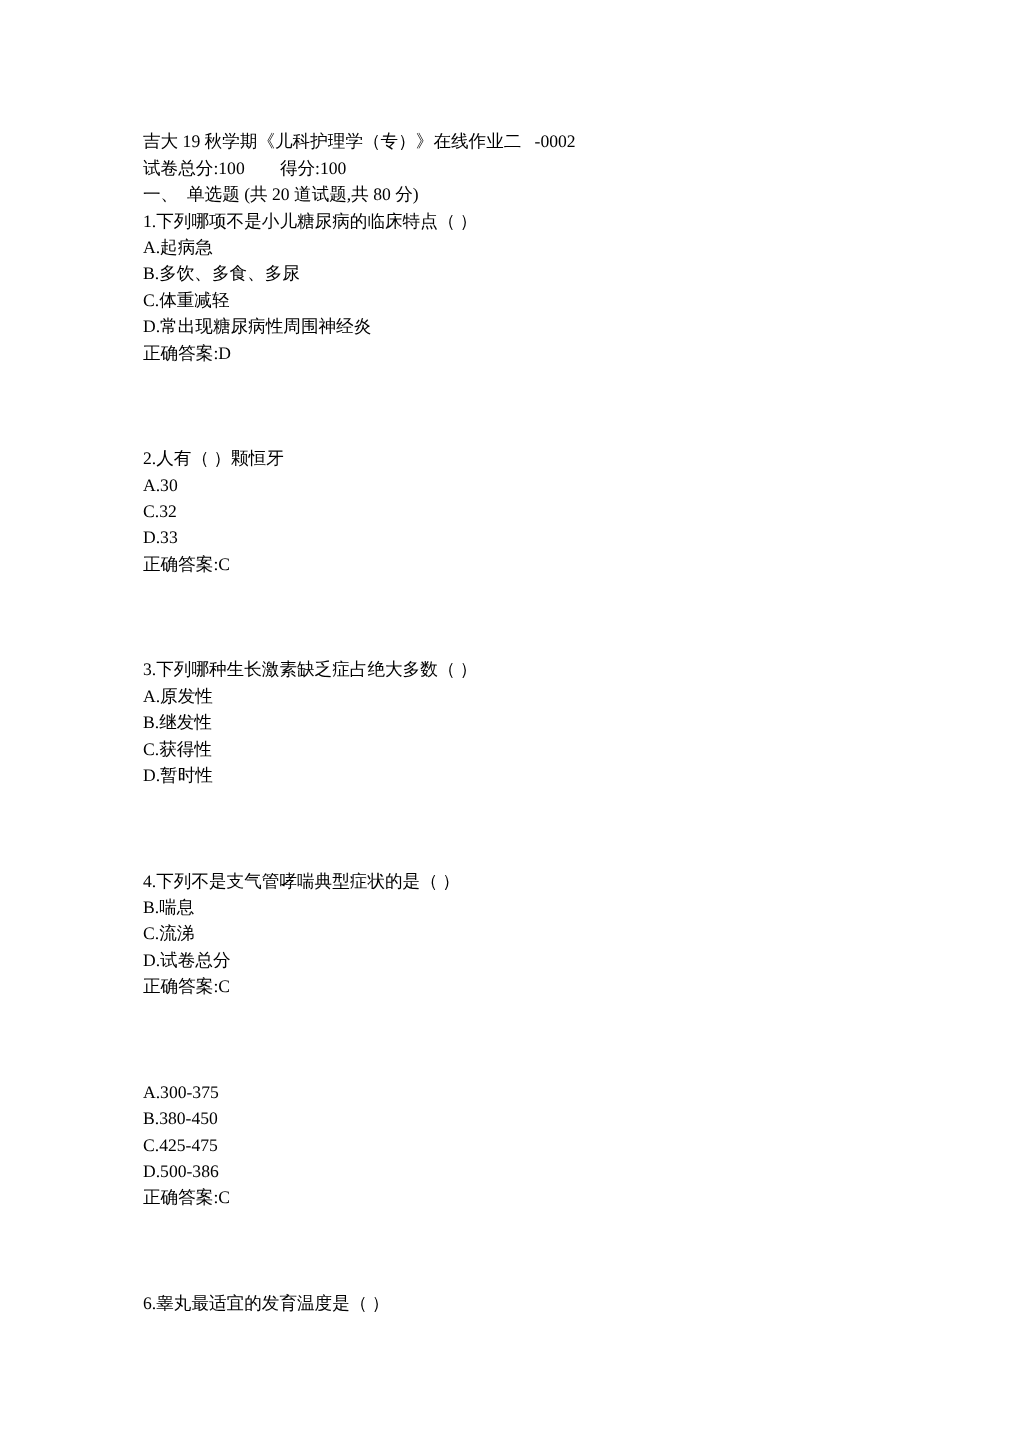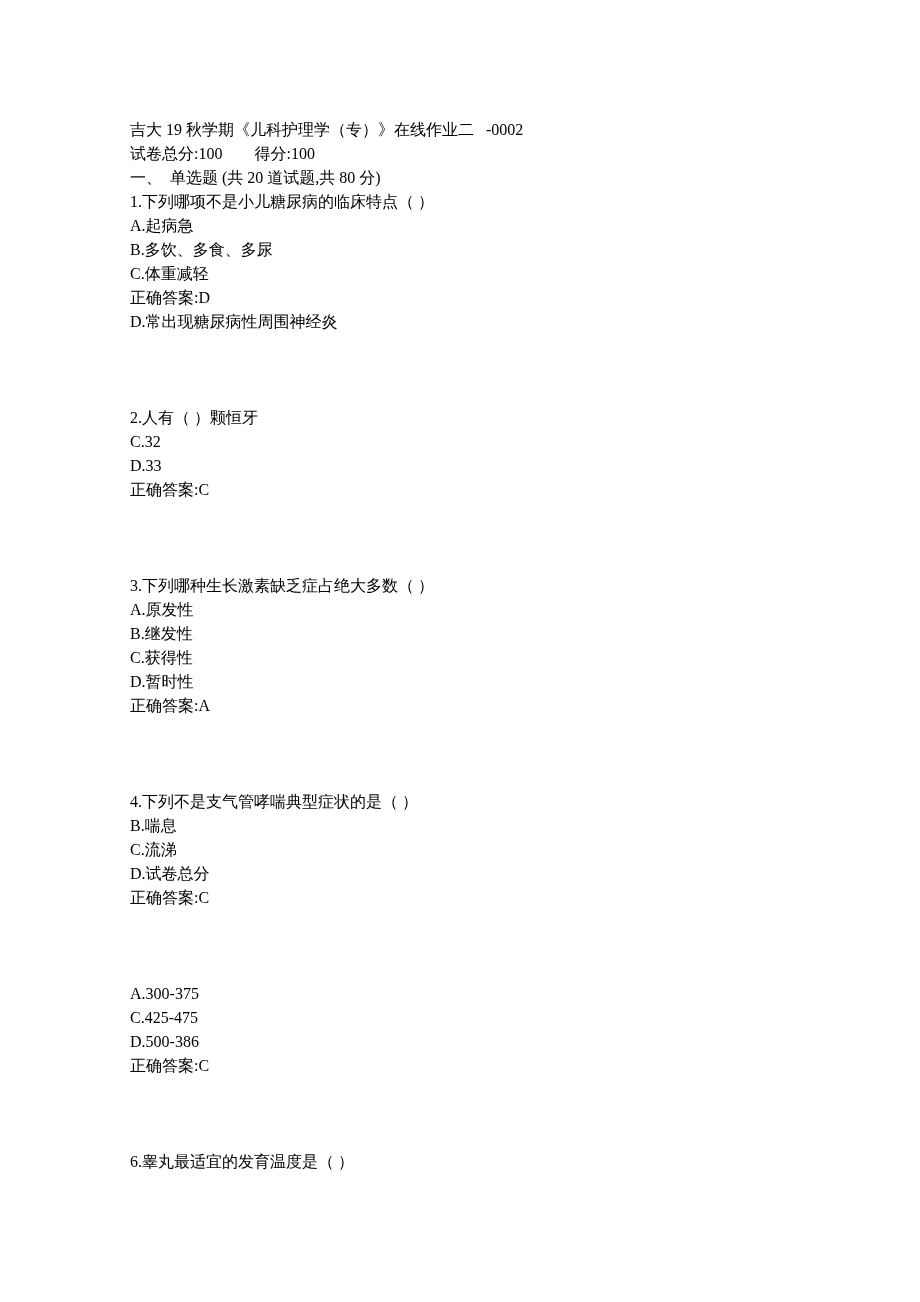--- a/index.html
+++ b/index.html
@@ -39,54 +39,55 @@
   <span class="line">吉大 19 秋学期《儿科护理学（专）》在线作业二   -0002</span>
   <span class="line">试卷总分:100        得分:100</span>
   <span class="line">一、  单选题 (共 20 道试题,共 80 分)</span>
 
   <div id="questions">
       <div>
         <span class="line">1.下列哪项不是小儿糖尿病的临床特点（ ）</span>
         <span class="line">A.起病急</span>
         <span class="line">B.多饮、多食、多尿</span>
         <span class="line">C.体重减轻</span>
+        <span class="line">D.常出现糖尿病性周围神经炎</span>
         <span class="line">正确答案:D</span>
-        <span class="line">D.常出现糖尿病性周围神经炎</span>
       </div>
       <div class="gap"></div>
       <div class="gap"></div>
       <div class="q-block">
         <span class="line">2.人有（ ）颗恒牙</span>
+        <span class="line">A.30</span>
         <span class="line">C.32</span>
         <span class="line">D.33</span>
         <span class="line">正确答案:C</span>
       </div>
       <div class="gap"></div>
       <div class="gap"></div>
       <div class="q-block">
         <span class="line">3.下列哪种生长激素缺乏症占绝大多数（ ）</span>
         <span class="line">A.原发性</span>
         <span class="line">B.继发性</span>
         <span class="line">C.获得性</span>
         <span class="line">D.暂时性</span>
-        <span class="line">正确答案:A</span>
       </div>
       <div class="gap"></div>
       <div class="gap"></div>
       <div class="q-block">
         <span class="line">4.下列不是支气管哮喘典型症状的是（ ）</span>
         <span class="line">B.喘息</span>
         <span class="line">C.流涕</span>
         <span class="line">D.试卷总分</span>
         <span class="line">正确答案:C</span>
       </div>
       <div class="gap"></div>
       <div class="gap"></div>
       <div class="q-block">
         <span class="line">A.300-375</span>
+        <span class="line">B.380-450</span>
         <span class="line">C.425-475</span>
         <span class="line">D.500-386</span>
         <span class="line">正确答案:C</span>
       </div>
       <div class="gap"></div>
       <div class="gap"></div>
       <div class="q-block">
         <span class="line">6.睾丸最适宜的发育温度是（ ）</span>
       </div>
     </div>

